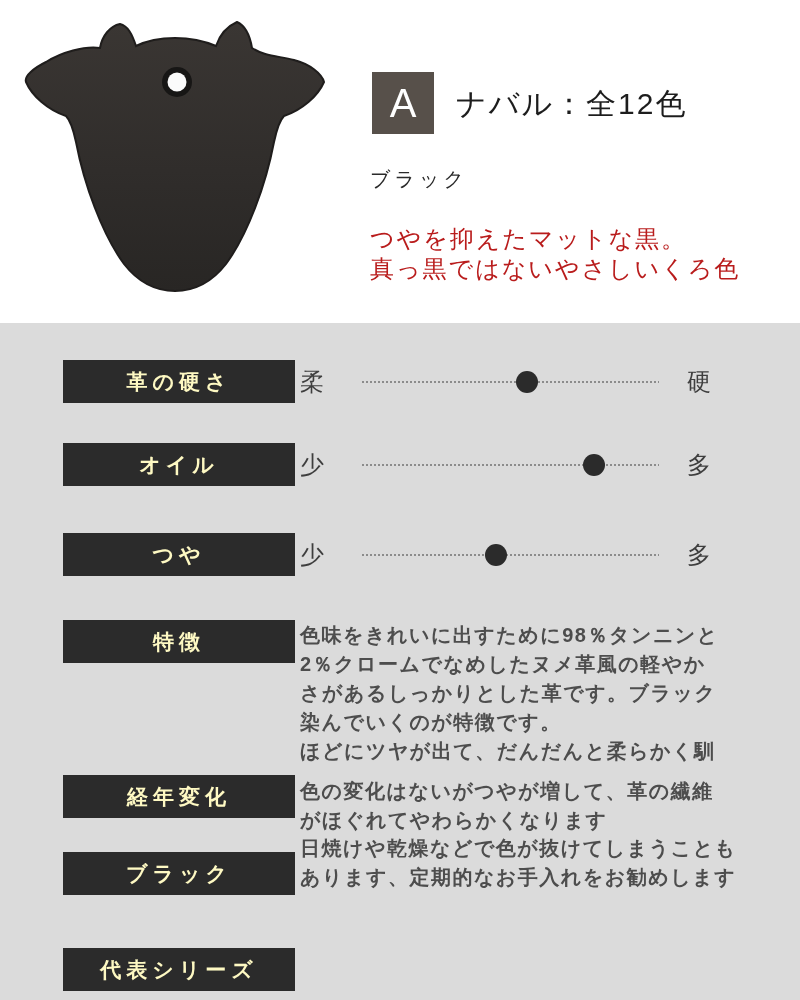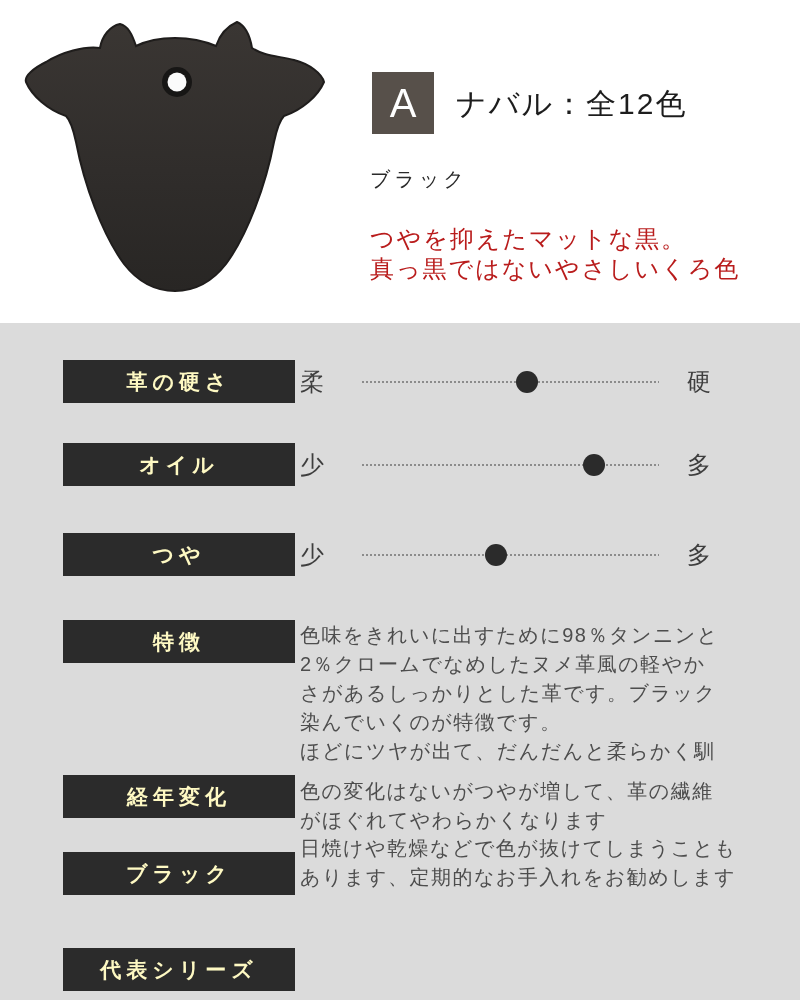--- a/index.html
+++ b/index.html
@@ -66,21 +66,21 @@
     position:absolute;left:0;right:0;top:50%;height:2px;margin-top:-1px;
     background-image:repeating-linear-gradient(90deg,#8c8c8c 0 2px,transparent 2px 4px);
   }
   .slider-dot{
     position:absolute;top:50%;width:22px;height:22px;border-radius:50%;
     background:#2b2b2b;transform:translate(-50%,-50%);
   }
 
   .section-text{
     position:absolute;left:300px;width:460px;
-    font-size:20px;line-height:29px;letter-spacing:1.5px;color:#4d4d4d;
+    font-size:20px;line-height:29px;letter-spacing:1.5px;color:#4d4d4d;font-weight:bold;
   }
 
   
   .chip.r1{top:360px}.chip.r2{top:443px}.chip.r3{top:533px}
   .chip.r4{top:620px}.chip.r5{top:775px}.chip.r6{top:852px}.chip.r7{top:948px}
   .slider-row.r1{top:360px}.slider-row.r2{top:443px}.slider-row.r3{top:533px}
   .section-text.r4{top:621px}.section-text.r5{top:777px}
   .section-text.r6{top:834px}.section-text.r7{top:1005px}
 </style>
 </head>

